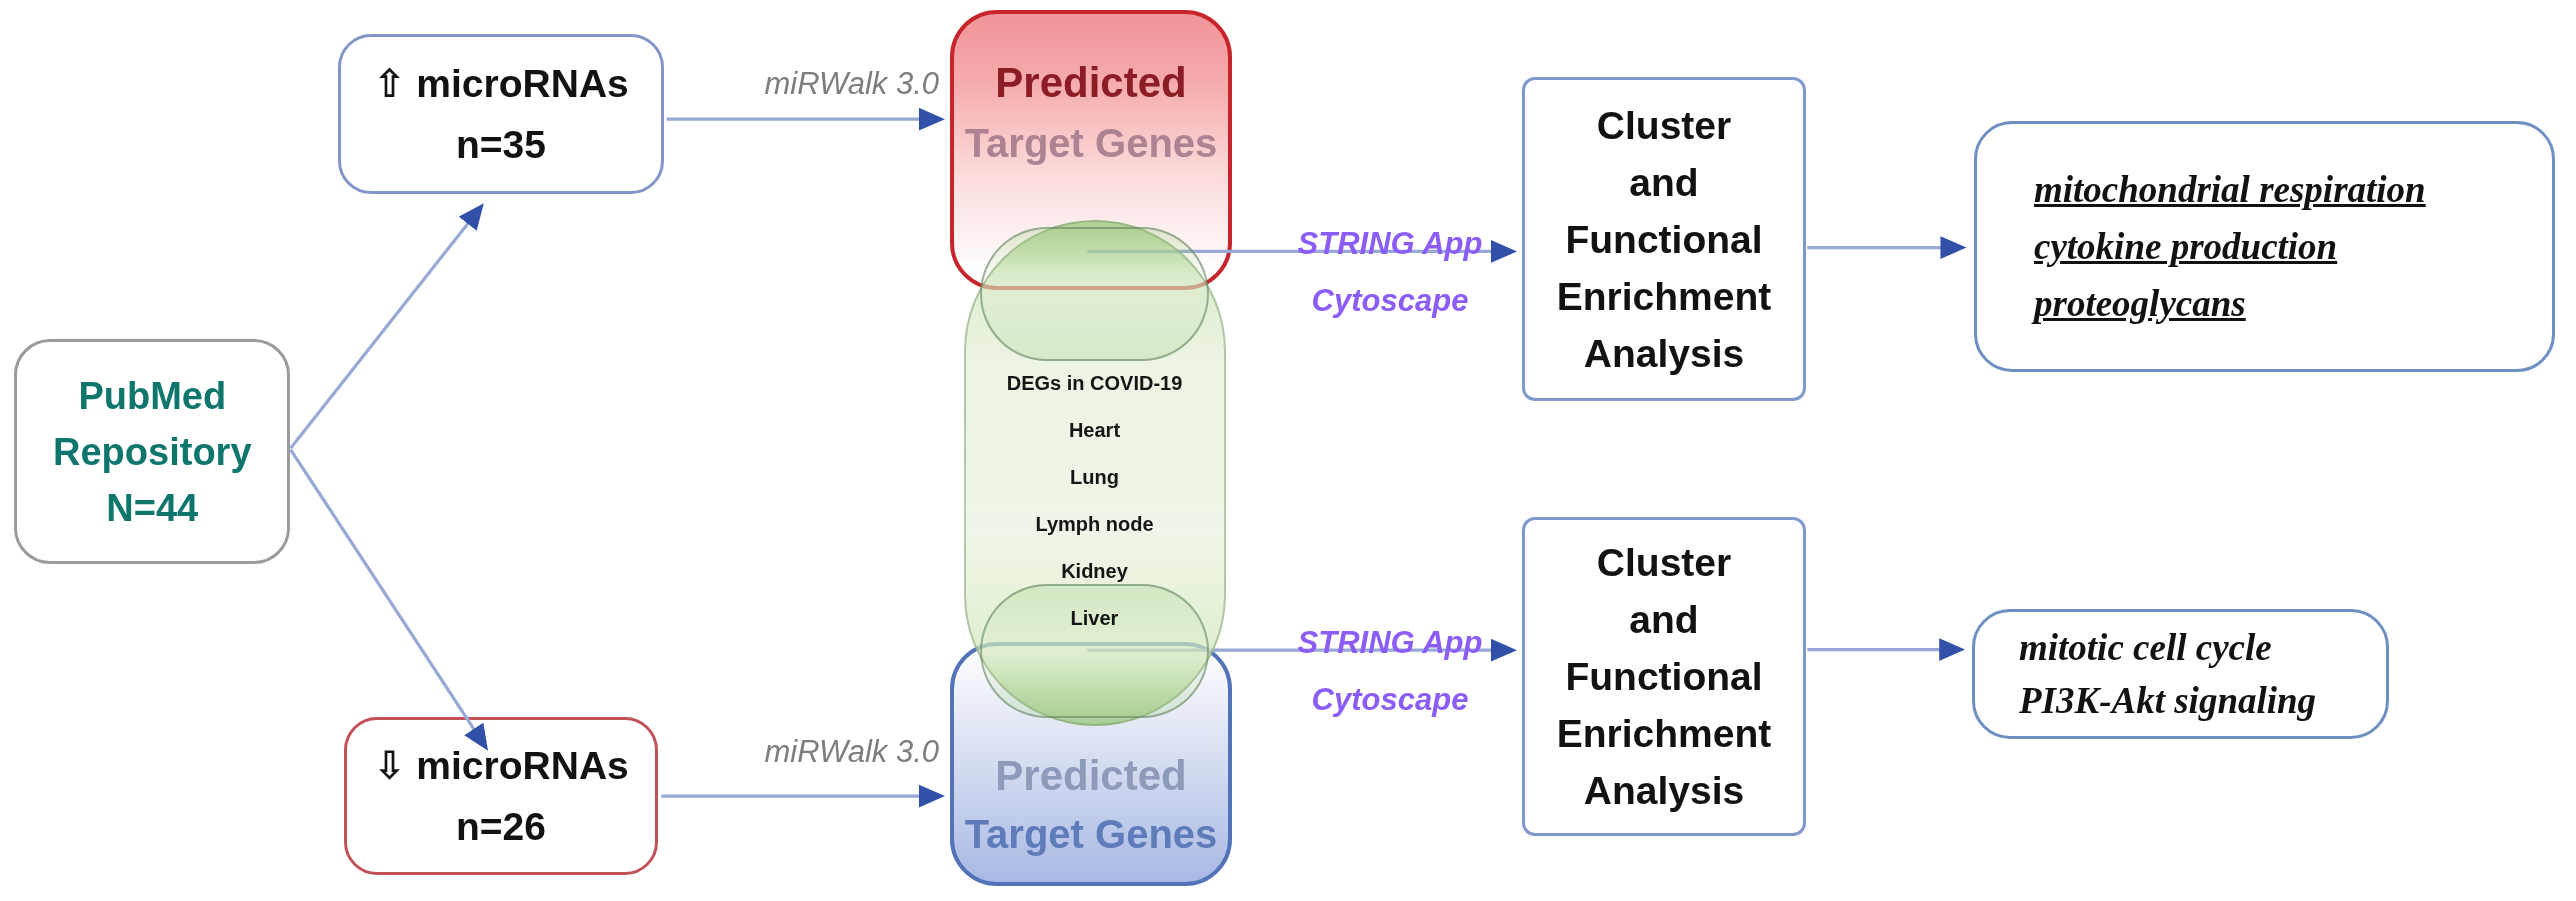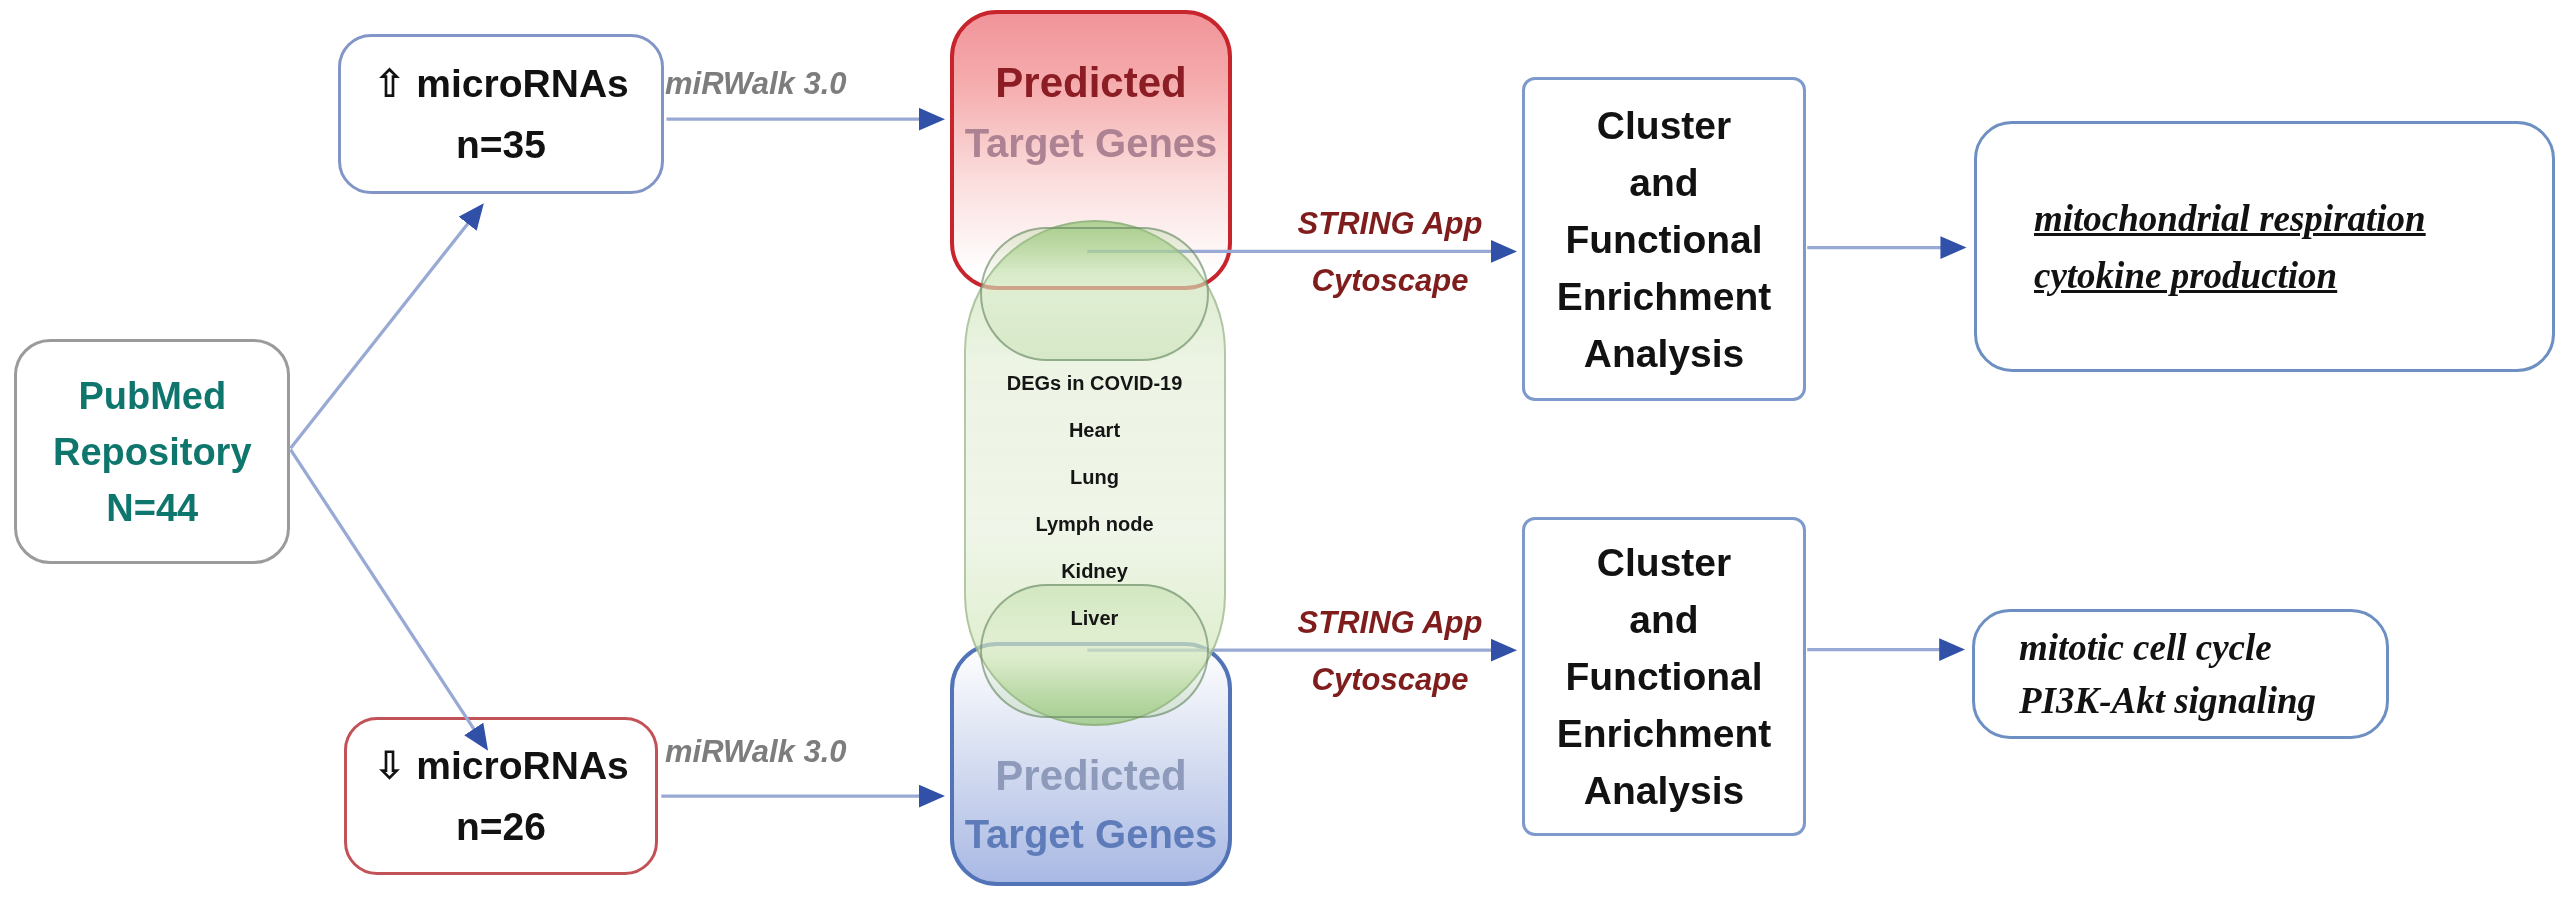--- a/index.html
+++ b/index.html
@@ -9,22 +9,22 @@
   .box{position:absolute;box-sizing:border-box;background:#ffffff;display:flex;
        flex-direction:column;align-items:center;justify-content:center;text-align:center;}
   #pubmed-box{left:14.3px;top:339px;width:276px;height:225px;border:3.3px solid #9b9b9b;
        border-radius:36px;font-size:38px;font-weight:bold;line-height:56px;color:#0f766e;}
   #mirna-up-box{left:338px;top:34px;width:326px;height:160px;border:3.9px solid #8195c6;
        border-radius:33px;font-size:39px;font-weight:bold;line-height:61px;color:#121212;}
   #mirna-down-box{left:344px;top:717px;width:314px;height:158px;border:3.9px solid #c25158;
        border-radius:33px;font-size:39px;font-weight:bold;line-height:61px;color:#121212;}
   .bl{display:flex;align-items:center;justify-content:center;gap:10.4px;}
   .uarrow{font-family:"DejaVu Sans",sans-serif;font-weight:600;}
-  .mirwalk{position:absolute;width:274px;text-align:left;font-size:31px;font-style:italic;
-       font-weight:700;color:#7d7d7d;}
+  .mirwalk{position:absolute;width:274px;text-align:right;font-size:31px;font-style:italic;
+       font-weight:400;color:#7d7d7d;}
   #mirwalk-top{left:665px;top:66px;}
   #mirwalk-bottom{left:665px;top:734px;}
   #red-box{left:950px;top:9.8px;width:282px;height:280px;border:4.6px solid #c8242c;border-radius:47px;
        background:linear-gradient(180deg,#f1949a 0%,#f5abac 25%,#fbdcdc 60%,#ffffff 95%);
        justify-content:flex-start;padding-top:39px;font-size:42px;font-weight:bold;line-height:60px;z-index:1;}
   #red-box .l1{color:#8c1d24;}
   #red-box .l2{color:#ad8292;font-size:40px;}
   #blue-box{left:950px;top:642px;width:282px;height:244px;border:4.6px solid #5273b8;border-radius:47px;
        background:linear-gradient(180deg,#ffffff 0%,#dde3f3 40%,#a9b9e4 100%);
        justify-content:flex-end;padding-bottom:18px;font-size:42px;font-weight:bold;line-height:59px;z-index:1;}
@@ -37,21 +37,21 @@
          rgba(205,229,178,0.65) 88%, rgba(150,198,120,0.75) 100%);}
   .mini-capsule{position:absolute;left:980px;width:229px;height:134px;border-radius:67px;
        border:2.6px solid rgba(100,132,96,0.6);z-index:4;box-sizing:border-box;
        background:linear-gradient(180deg, rgba(160,205,130,0.30) 0%, rgba(255,255,255,0.02) 45%,
          rgba(160,205,130,0.28) 100%);}
   #cap-top{top:227px;}
   #cap-bottom{top:584px;}
   #degs-text{position:absolute;left:948px;top:360px;width:293px;z-index:5;font-size:20px;
        font-weight:bold;line-height:47px;text-align:center;color:#151515;}
   .glabel{position:absolute;width:248px;text-align:center;font-size:31px;font-style:italic;
-       font-weight:600;color:#7f1d1d;z-index:2;}
+       font-weight:600;color:#8b5cf6;z-index:2;margin-top:20px;}
   #string-top-1{left:1266px;top:206px;}
   #string-top-2{left:1266px;top:263px;}
   #string-bottom-1{left:1266px;top:605px;}
   #string-bottom-2{left:1266px;top:662px;}
   .cluster{left:1522px;width:284px;border:3.3px solid #7e99cb;border-radius:13px;
        font-size:39px;font-weight:bold;line-height:57px;color:#121212;}
   #cluster-box-top{top:77px;height:324px;}
   #cluster-box-bottom{top:517px;height:319px;}
   .results{border:3.3px solid #6d8fc2;border-radius:38px;font-family:"Liberation Serif",serif;
        font-style:italic;font-weight:bold;font-size:37px;color:#121212;align-items:flex-start;text-align:left;}
@@ -145,20 +145,21 @@
     <div>Cluster</div>
     <div>and</div>
     <div>Functional</div>
     <div>Enrichment</div>
     <div>Analysis</div>
   </div>
 
   <div class="box results" id="results-box-top">
     <div>mitochondrial respiration</div>
     <div>cytokine production</div>
+    <div>proteoglycans</div>
   </div>
   <div class="box results" id="results-box-bottom">
     <div>mitotic cell cycle</div>
     <div>PI3K-Akt signaling</div>
   </div>
 
 </div>
 
 
 </body></html>

